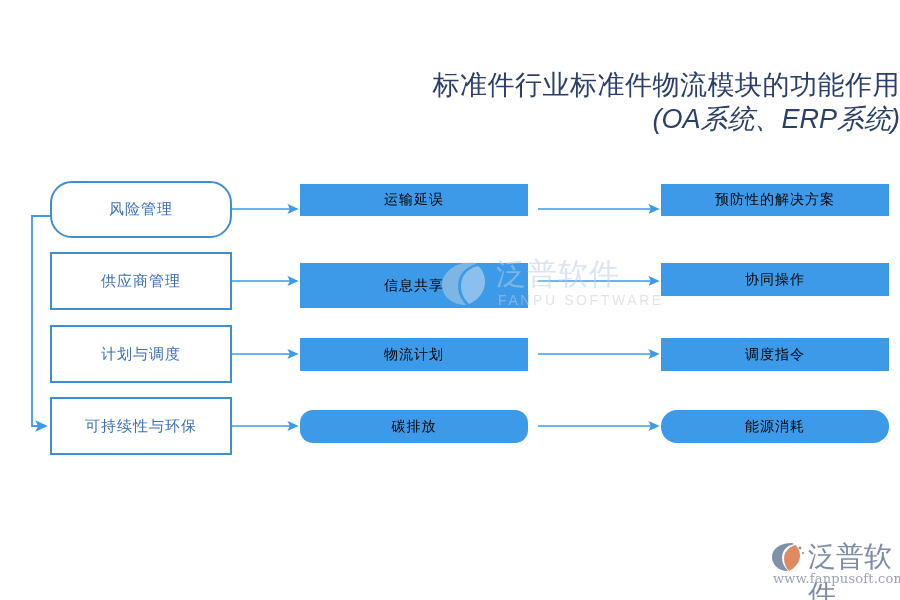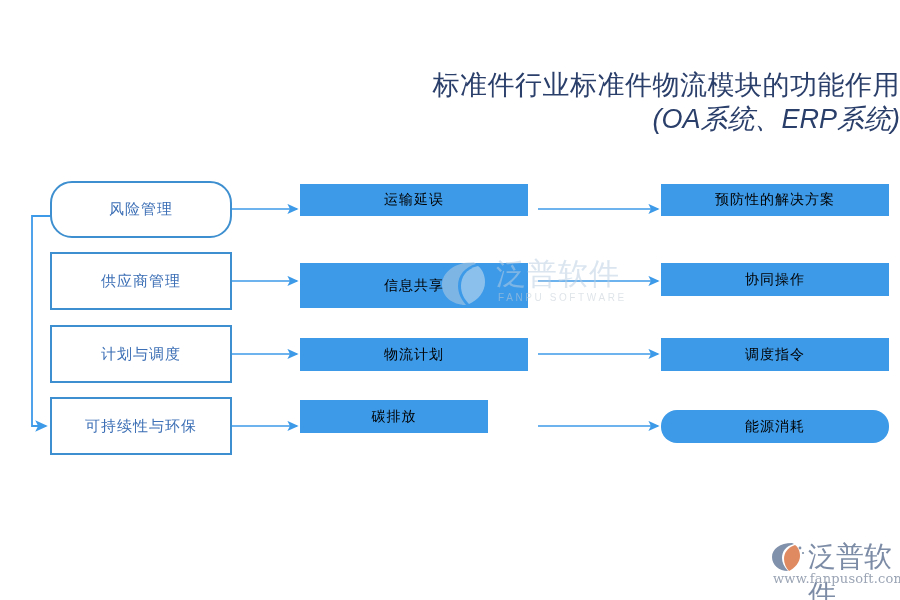--- a/index.html
+++ b/index.html
@@ -96,21 +96,21 @@
     top: -2px;
     font-size: 30px;
     letter-spacing: 1px;
     color: #b9cfe4;
     font-family: "DejaVu Sans", "Liberation Sans", sans-serif;
   }
   .wm-center .wm-sub {
     position: absolute;
     left: 60px;
     top: 36px;
-    font-size: 10px;
+    font-size: 14px;
     letter-spacing: 2.6px;
     color: #c3cdd6;
     font-family: "Liberation Sans", "DejaVu Sans", sans-serif;
   }
   .wm-center .wm-mark {
     position: absolute;
     left: 0px;
     top: 2px;
   }
 
@@ -177,21 +177,21 @@
   </svg>
 
   <div class="box box-outline" style="left:50px;  top:181px; width:182px; height:57px;border-radius:22px;">风险管理</div>
   <div class="box box-outline" style="left:50px;  top:252px; width:182px; height:58px;">供应商管理</div>
   <div class="box box-outline" style="left:50px;  top:325px; width:182px; height:58px;">计划与调度</div>
   <div class="box box-outline" style="left:50px;  top:397px; width:182px; height:58px;">可持续性与环保</div>
 
   <div class="box box-filled" style="left:300px; top:184px; width:228px; height:32px;">运输延误</div>
   <div class="box box-filled" style="left:300px; top:263px; width:228px; height:45px;">信息共享</div>
   <div class="box box-filled" style="left:300px; top:338px; width:228px; height:33px;">物流计划</div>
-  <div class="box box-filled" style="left:300px; top:400px; width:188px; height:33px;">碳排放</div>
+  <div class="box box-filled" style="left:300px; top:410px; width:228px; height:33px;border-radius:13px;">碳排放</div>
 
   <div class="box box-filled" style="left:661px; top:184px; width:228px; height:32px;">预防性的解决方案</div>
   <div class="box box-filled" style="left:661px; top:263px; width:228px; height:33px;">协同操作</div>
   <div class="box box-filled" style="left:661px; top:338px; width:228px; height:33px;">调度指令</div>
   <div class="box box-filled" style="left:661px; top:410px; width:228px; height:33px;border-radius:16px;">能源消耗</div>
 
   <div class="wm-center">
     <svg class="wm-mark" width="56" height="50" viewBox="0 0 56 50">
       <path d="M36,4 C16,4 4,15 4,27 C4,38 14,47 28,47 C23,41 20,35 20,28 C20,17 27,9 38,6 Z" fill="#b9cfe4"></path>
       <path d="M40,8 C28,11 23,19 23,28 C23,35 26,41 31,46 C40,42 47,34 47,24 C47,17 44,11 40,8 Z" fill="#d5e4f0"></path>

